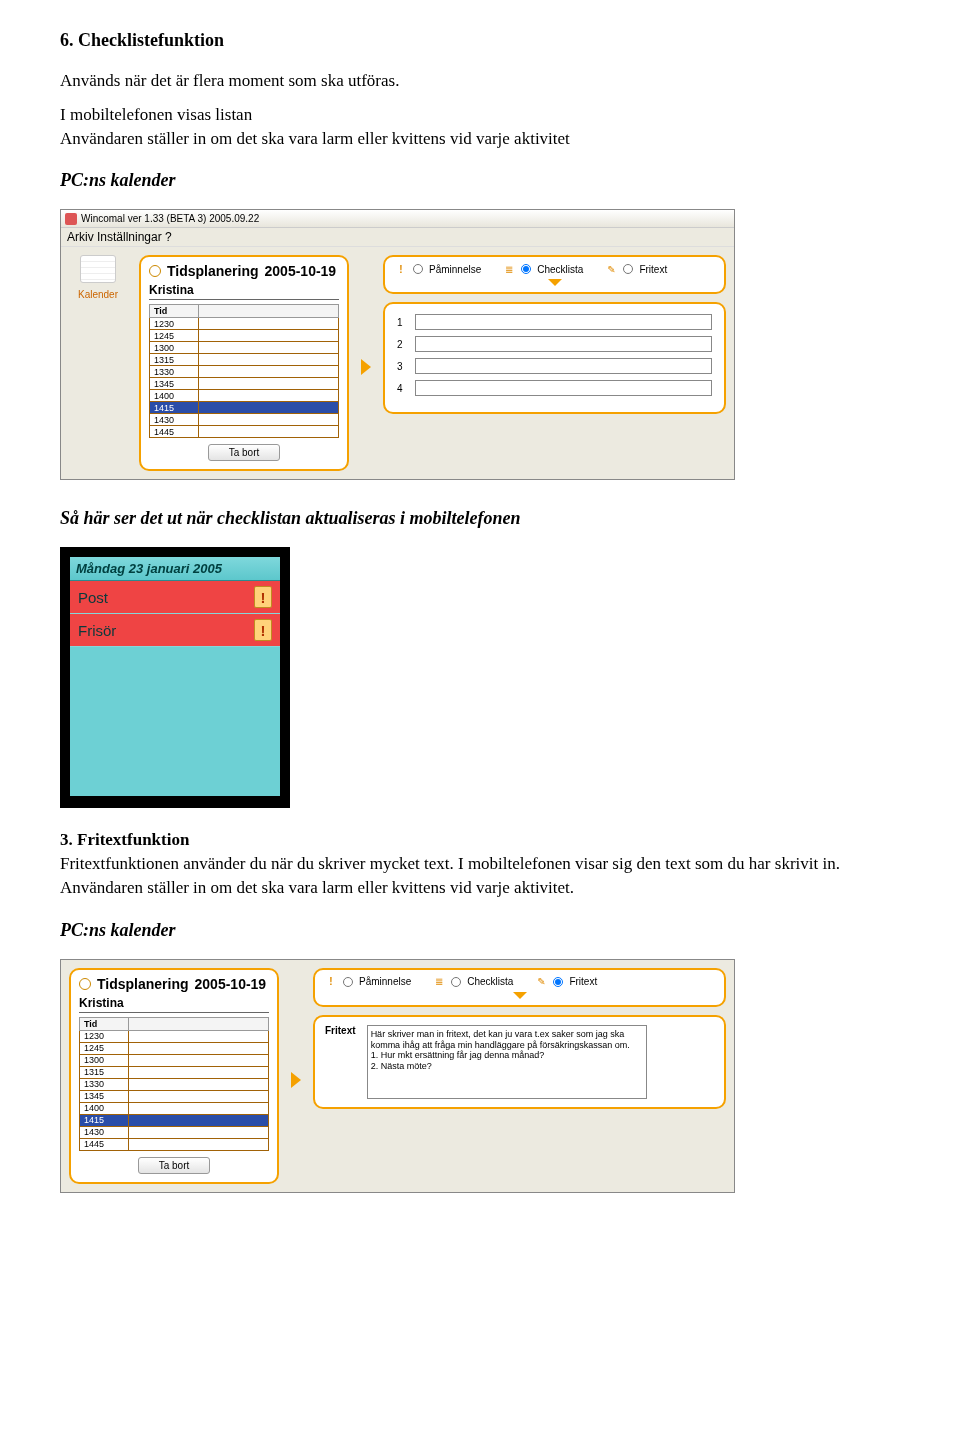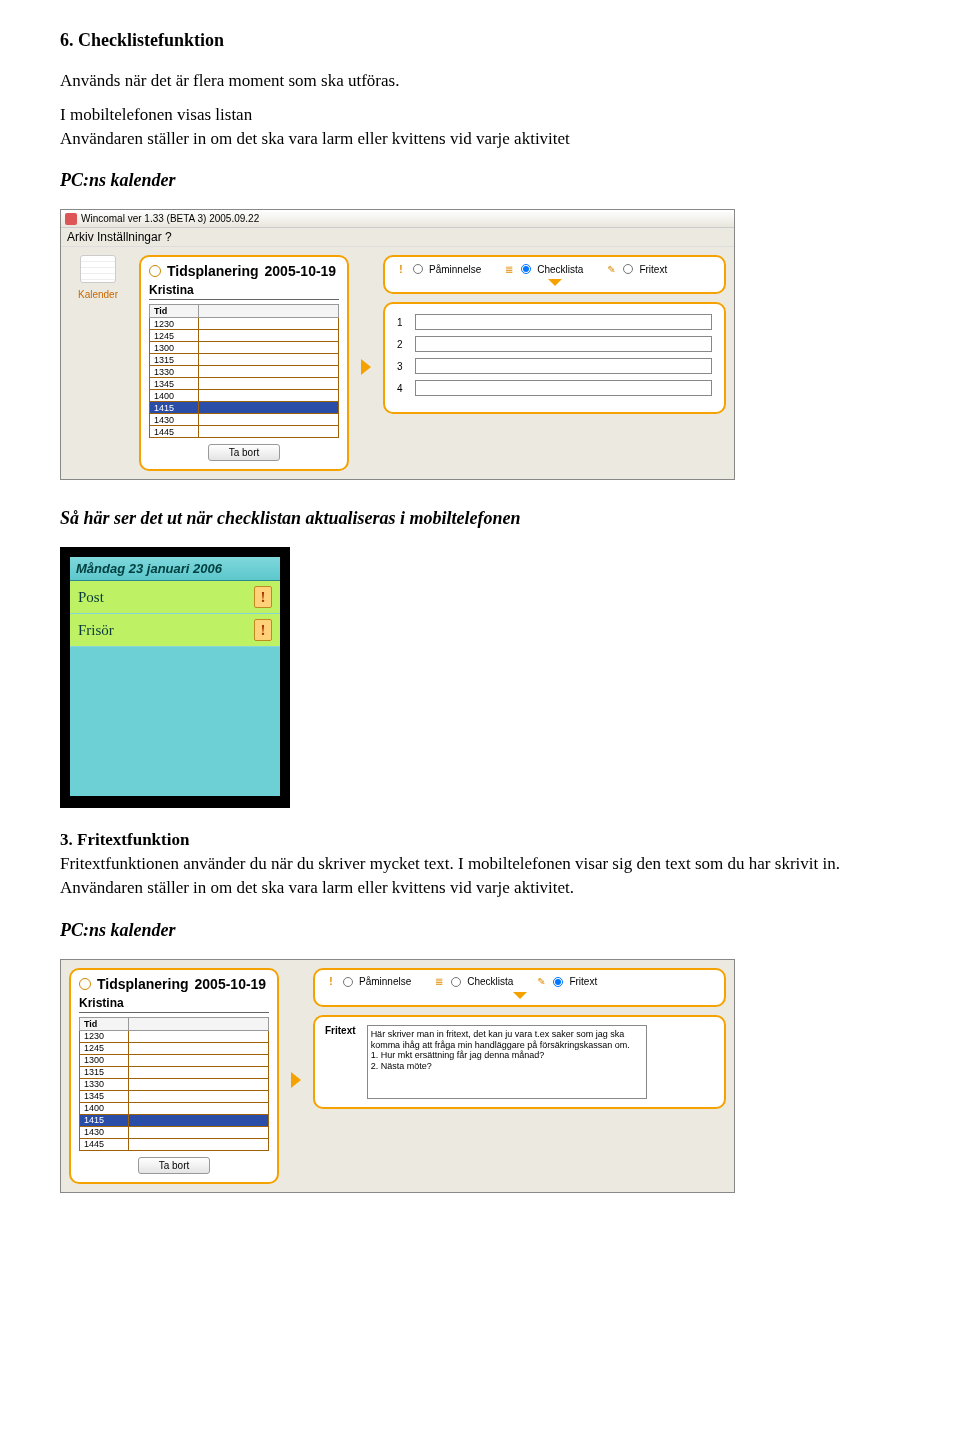--- a/index.html
+++ b/index.html
@@ -191,23 +191,23 @@
   }
   .phone-body {
     background: #6dd0d4;
     height: 215px;
     padding: 0;
   }
   .phone-row {
     display: flex; align-items: center;
     justify-content: space-between;
     padding: 5px 8px;
-    background: #bef264;
+    background: #ef4444;
     border-bottom: 1px solid #86d6da;
-    font-family: Liberation Serif, serif;
+    font-family: Liberation Sans, sans-serif;
     font-size: 15px;
     color: #0a3a3c;
   }
   .phone-row .alert-ico {
     width: 18px; height: 22px;
     background: #ffd27a;
     border: 1px solid #c08a20;
     border-radius: 2px;
     display: flex; align-items:center; justify-content:center;
     color: #b03000; font-weight: bold;
@@ -338,21 +338,21 @@
             <span class="fld"></span>
           </div>
         </div>
     </div>
   </div>
 </div>
 
 <div class="mobile-heading">Så här ser det ut när checklistan aktualiseras i mobiltelefonen</div>
 
 <div class="phone-shot">
-  <div class="phone-header">Måndag 23 januari 2006</div>
+  <div class="phone-header">Måndag 23 januari 2005</div>
   <div class="phone-body" id="phone-rows">
       <div class="phone-row">
         <span>Post</span>
         <span class="alert-ico">!</span>
       </div>
       <div class="phone-row">
         <span>Frisör</span>
         <span class="alert-ico">!</span>
       </div>
     </div>

